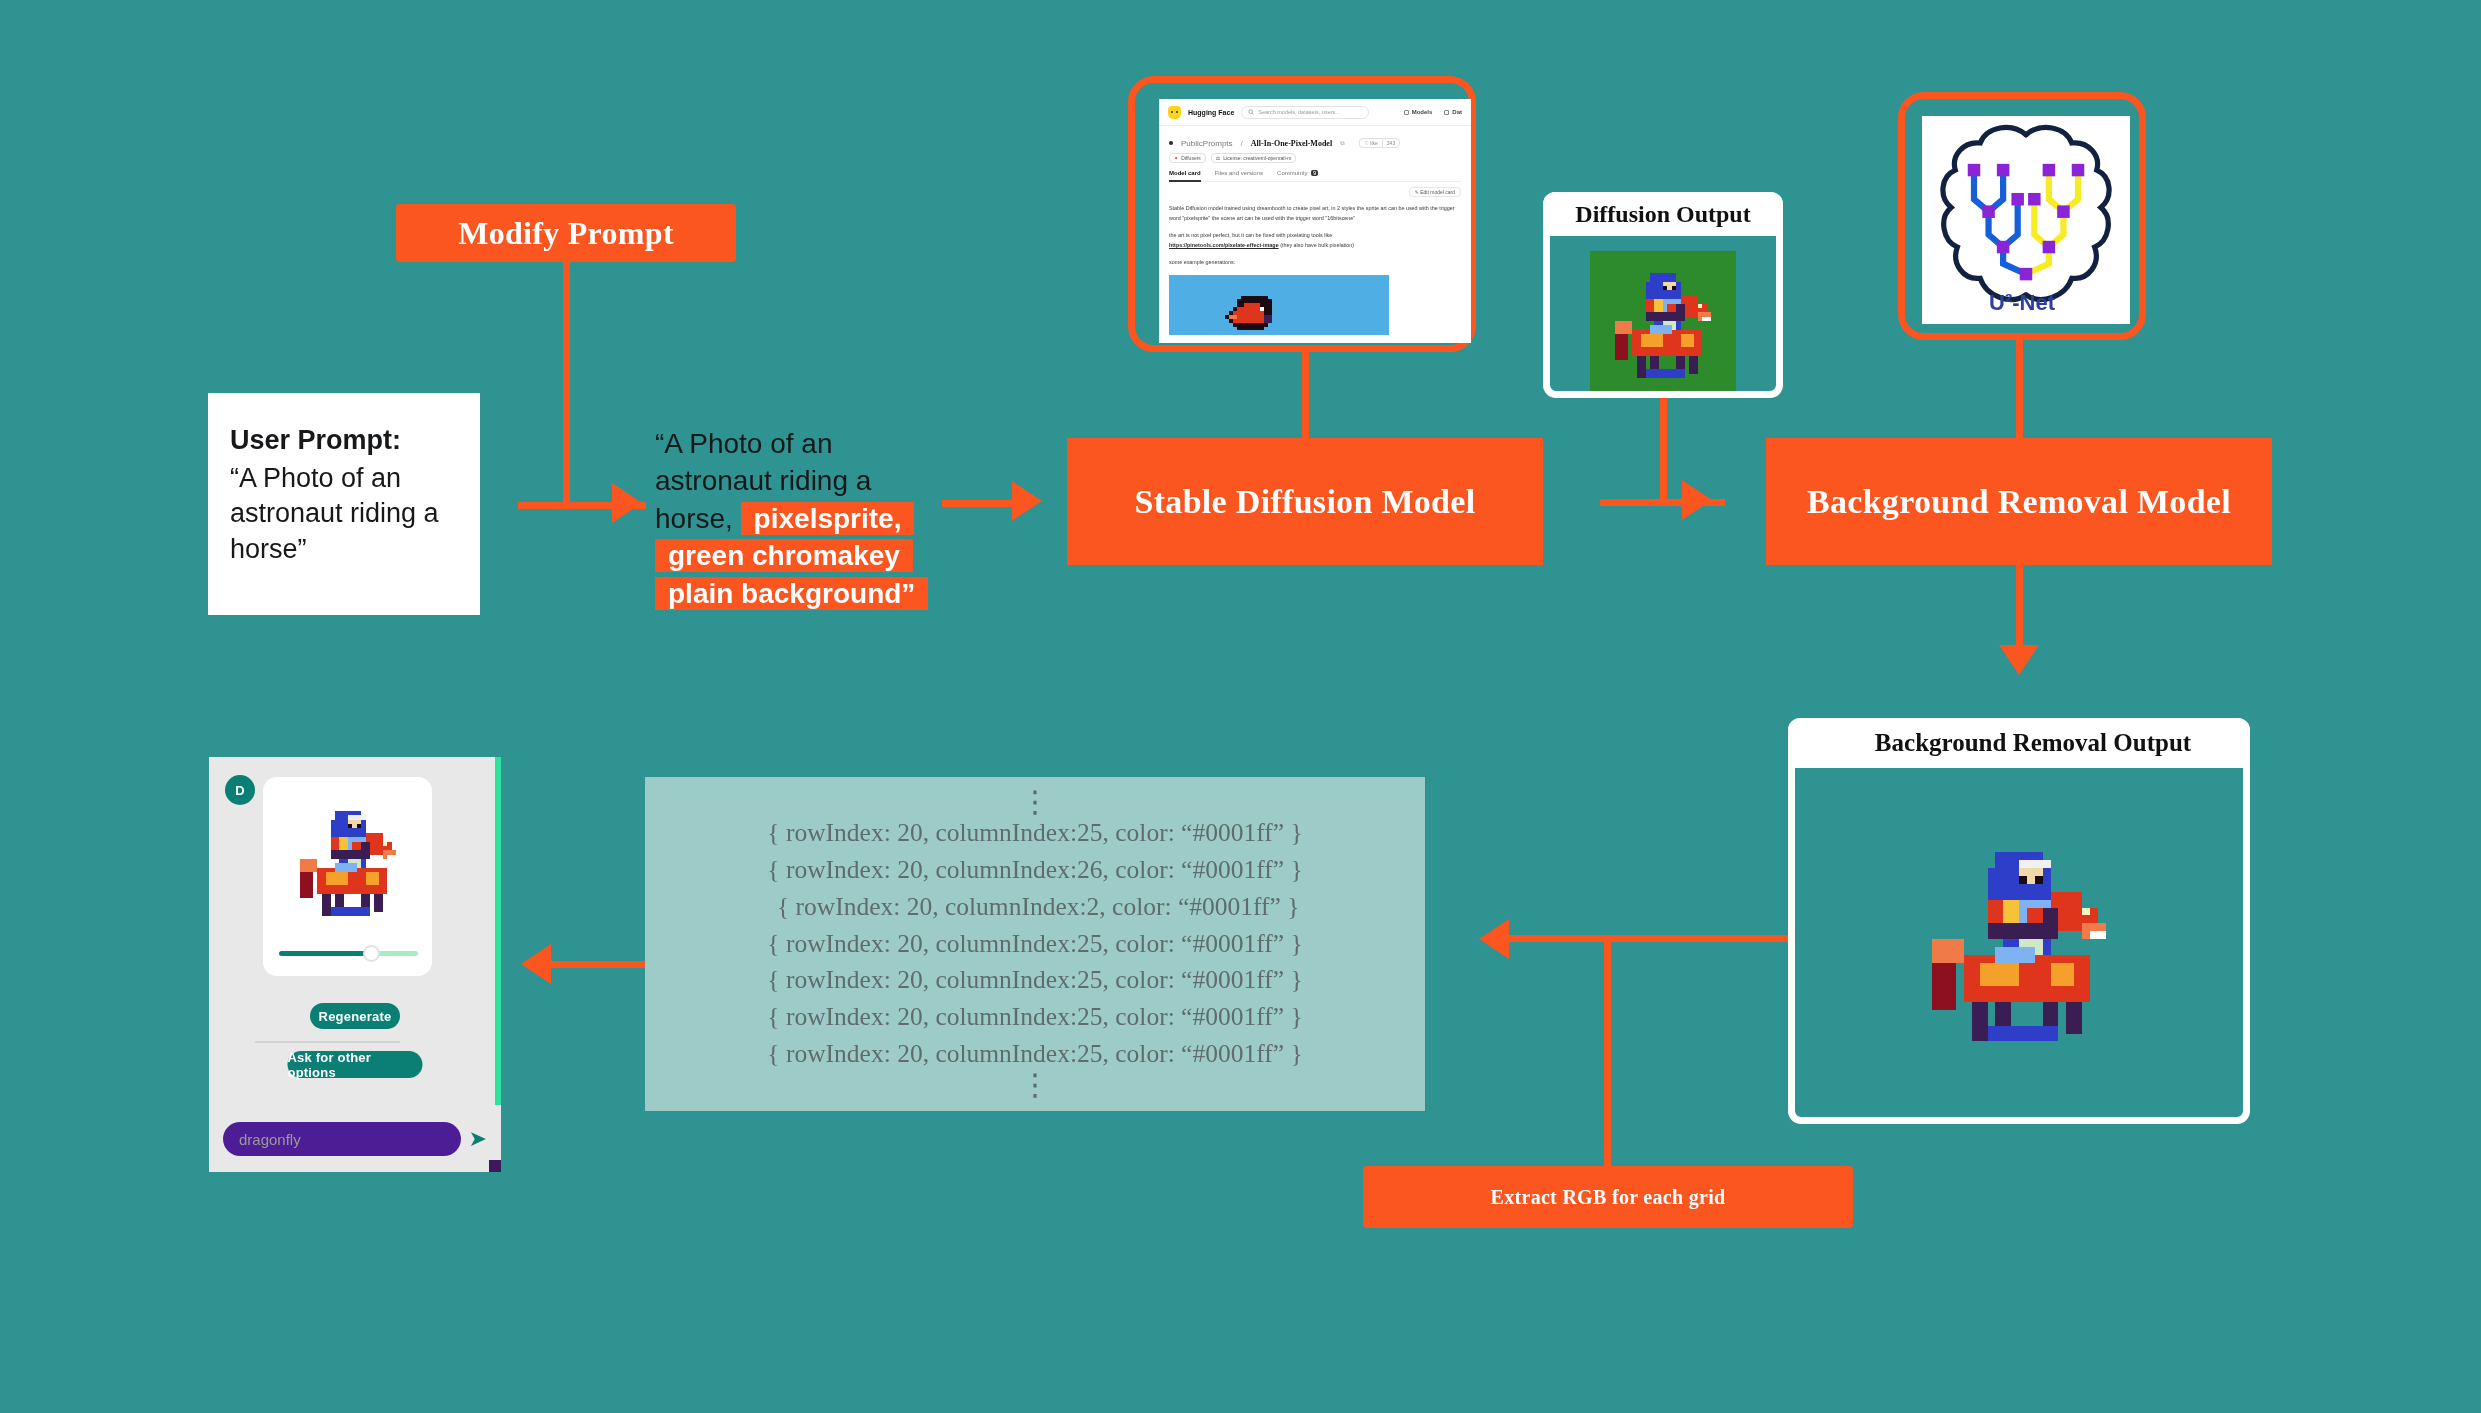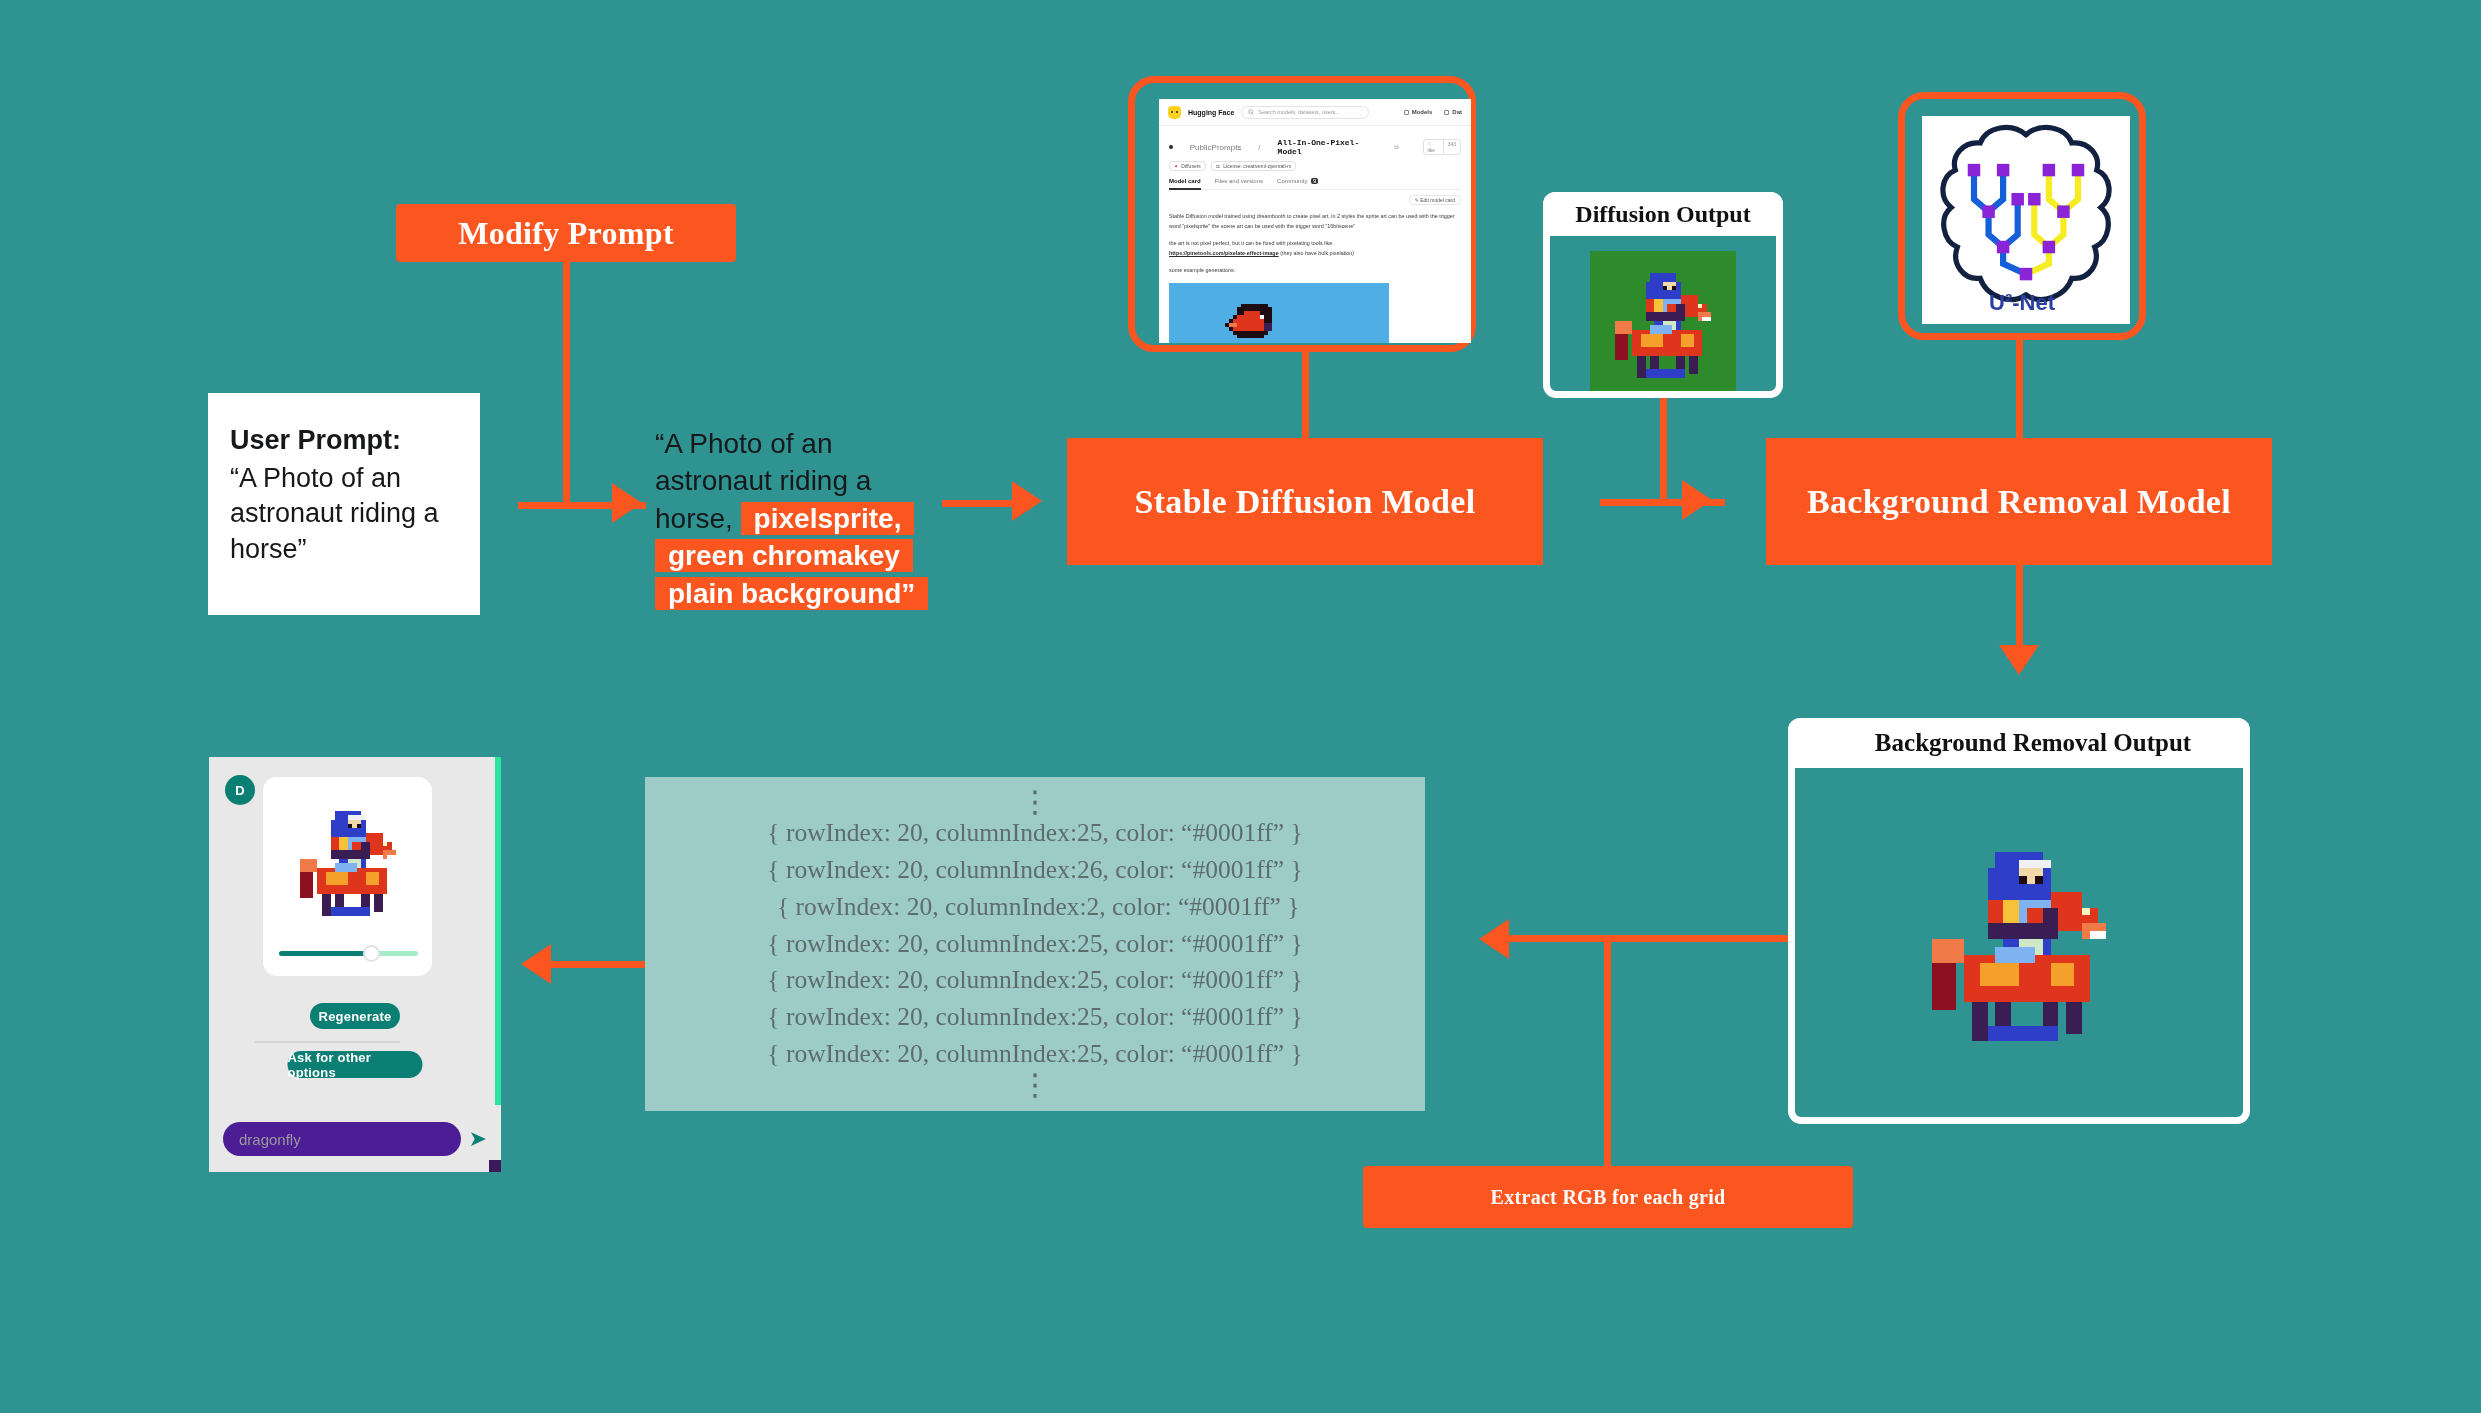--- a/index.html
+++ b/index.html
@@ -79,24 +79,24 @@
   #hf-logo:before, #hf-logo:after{ content:""; position:absolute; width:2px;height:2px;background:#2b2b2b;border-radius:50%;top:5px;}
   #hf-logo:before{left:3px;} #hf-logo:after{right:3px;}
   #hf-brand { font-weight: 700; font-size: 7px; color:#111; }
   #hf-search {
     flex: 0 0 128px; height: 13px; border:1px solid #e3e3e3; border-radius: 7px;
     display:flex; align-items:center; gap:4px; padding:0 6px; color:#9a9a9a; font-size:5.5px;
   }
   .hf-navitems { margin-left:auto; display:flex; gap:12px; font-size:6px; color:#444; font-weight:600;}
   .hf-navitems span { display:flex; align-items:center; gap:3px; }
   #hf-body { padding: 12px 10px 0 10px; }
-  #hf-repoline { display:flex; align-items:center; gap:17px; font-size:8px; margin-bottom:5px;}
+  #hf-repoline { display:flex; align-items:center; gap:8px; font-size:8px; margin-bottom:5px;}
   #hf-repoline .dot { width:4px;height:4px;border-radius:50%;background:#2b2b2b;}
   #hf-repoline .owner { color:#7a7a7a; }
-  #hf-repoline .name { font-family:Liberation Mono, monospace; font-weight:700; color:#111;}
+  #hf-repoline .name { font-family:Liberation Serif, serif; font-weight:700; color:#111;}
   .hf-chip { border:1px solid #e0e0e0; border-radius:4px; padding:1px 4px; font-size:5px; color:#555; display:flex; align-items:center; gap:3px;}
   #hf-likebox { display:flex; gap:0; }
   #hf-likebox .a{border:1px solid #e0e0e0;border-right:none;border-radius:4px 0 0 4px;padding:1px 4px;font-size:5px;color:#888;}
   #hf-likebox .b{border:1px solid #e0e0e0;border-radius:0 4px 4px 0;padding:1px 4px;font-size:5px;color:#888;}
   #hf-tagrow{display:flex;gap:5px;margin-bottom:7px;}
   #hf-tabrow{display:flex;gap:14px;border-bottom:1px solid #ececec;padding-bottom:5px;font-size:6px;color:#777;}
   #hf-tabrow .active{color:#111;font-weight:700;border-bottom:2px solid #333;padding-bottom:4px;margin-bottom:-6px;}
   #hf-editrow{display:flex;justify-content:flex-end;font-size:5px;color:#555;padding:5px 0 6px 0;}
   #hf-editrow .btn{border:1px solid #e6e6e6;border-radius:4px;padding:1px 5px;}
   .hf-p { font-size:5.4px; line-height:1.85; color:#3a3a3a; }

